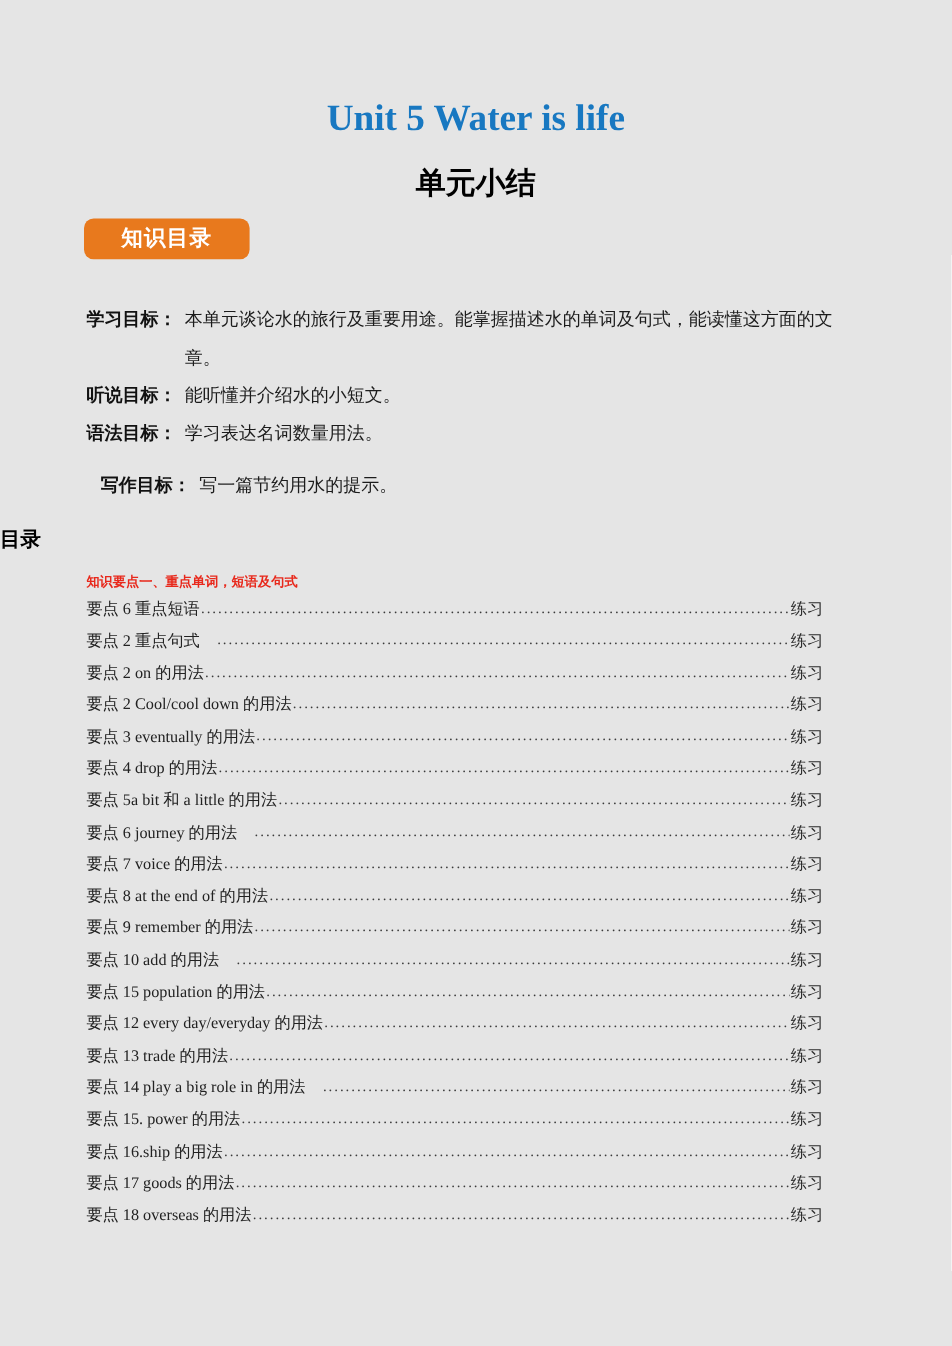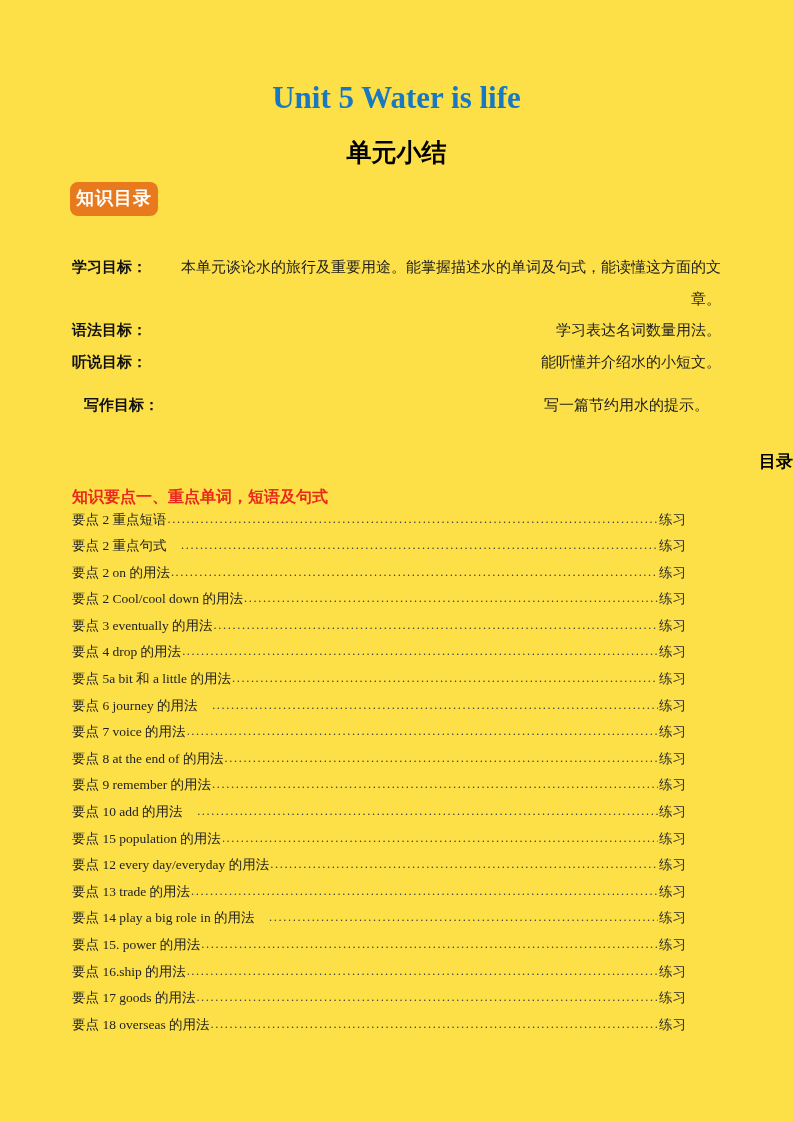--- a/index.html
+++ b/index.html
@@ -1,19 +1,19 @@
 <!DOCTYPE html>
 <html><head>
 <meta charset="utf-8">
 <style>
   html,body { margin:0; padding:0; background:#fff; }
   .page {
     position:relative;
     width:793px; height:1122px;
-    background:#fde047;
+    background:#e5e5e5;
     font-family:"Liberation Serif", serif;
     color:#1c1c1c;
     overflow:hidden;
     box-sizing:border-box;
   }
   .doc-title {
     margin:0; padding-top:80px;
     text-align:center;
     font-size:31px; font-weight:bold;
     color:#1878c1;
@@ -25,36 +25,36 @@
     font-size:25px; font-weight:bold;
     color:#000;
   }
   .badge {
     display:inline-block;
     margin:13px 0 0 70px;
     background:#e8791d;
     color:#ffffff;
     font-family:"Liberation Sans", sans-serif;
     font-weight:bold; font-size:18px;
-    padding:4px 6px 6px;
+    padding:4px 31px 6px;
     border-radius:8px;
     letter-spacing:1px;
   }
   .objectives { margin:36px 72px 0 72px; }
-  .objective { display:flex; line-height:31.5px; font-size:15px;text-align:right; }
+  .objective { display:flex; line-height:31.5px; font-size:15px; }
   .obj-label { font-weight:bold; white-space:nowrap; margin-right:7px; color:#111; }
   .obj-text { flex:1; color:#1c1c1c; }
   .toc-heading {
-    margin-top:28px;
-    text-align:right;
+    margin-top:16px;
+    text-align:left;
     font-size:17px; font-weight:bold; color:#000;
   }
   .toc { margin:10px 107px 0 72px; }
   .section-title {
-    font-size:16px; font-weight:bold;
+    font-size:11px; font-weight:bold;
     color:#e8291c;
     height:28px; line-height:28px;
     margin-top:1px;
   }
   .toc-row {
     display:flex; align-items:baseline;
     height:26.6px;
     font-size:13.5px; color:#222;
   }
   .toc-label { white-space:nowrap; }
@@ -81,45 +81,45 @@
   <div class="badge">知识目录</div>
 
   <div class="objectives">
 
       <p class="objective" style="margin:0">
         <span class="obj-label">学习目标：</span>
         <span class="obj-text">本单元谈论水的旅行及重要用途。能掌握描述水的单词及句式，能读懂这方面的文章。</span>
       </p>
 
       <p class="objective" style="margin:0">
+        <span class="obj-label">听说目标：</span>
+        <span class="obj-text">能听懂并介绍水的小短文。</span>
+      </p>
+
+      <p class="objective" style="margin:0">
         <span class="obj-label">语法目标：</span>
         <span class="obj-text">学习表达名词数量用法。</span>
-      </p>
-
-      <p class="objective" style="margin:0">
-        <span class="obj-label">听说目标：</span>
-        <span class="obj-text">能听懂并介绍水的小短文。</span>
       </p>
 
       <p class="objective" style="margin:12px">
         <span class="obj-label">写作目标：</span>
         <span class="obj-text">写一篇节约用水的提示。</span>
       </p>
     </div>
 
   <div class="toc-heading">目录</div>
 
   <div class="toc">
 
     <div class="section-title">知识要点一、重点单词，短语及句式</div>
 
     <div>
 
         <div class="toc-row">
-          <span class="toc-label">要点 2 重点短语</span>
+          <span class="toc-label">要点 6 重点短语</span>
           <span class="toc-leader"></span>
           <span class="toc-trail">练习</span>
         </div>
 
         <div class="toc-row">
           <span class="toc-label">要点 2 重点句式　</span>
           <span class="toc-leader"></span>
           <span class="toc-trail">练习</span>
         </div>
       </div>

